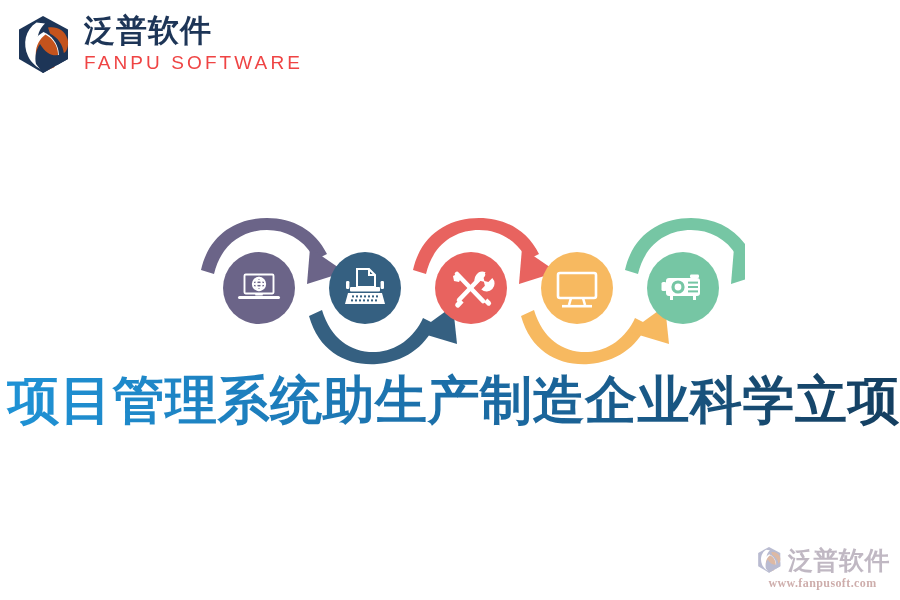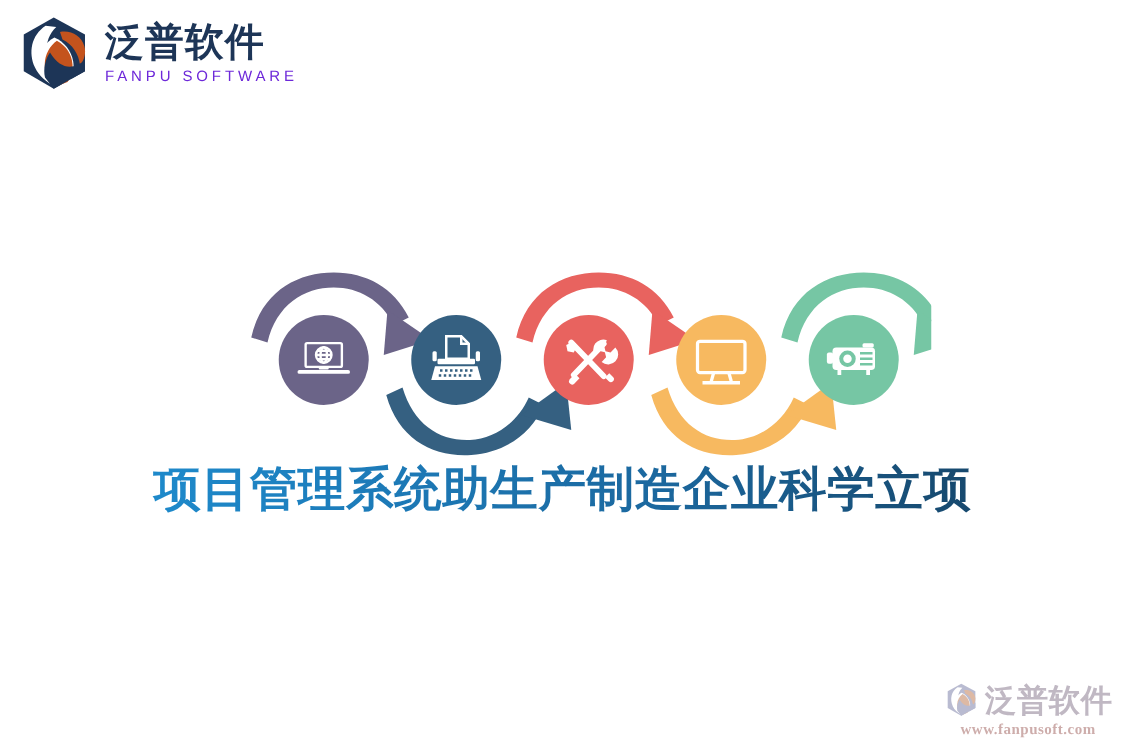--- a/index.html
+++ b/index.html
@@ -33,22 +33,22 @@
   }
   #brand-name-cn {
     font-size: 31px;
     font-weight: 700;
     color: #1d3557;
     line-height: 1.05;
     letter-spacing: 1px;
     font-family: "DejaVu Sans", "Liberation Sans", sans-serif;
   }
   #brand-name-en {
-    font-size: 12px;
-    color: #6d28d9;
+    font-size: 19px;
+    color: #ef4444;
     letter-spacing: 3.1px;
     line-height: 1.5;
     padding-top: 2px;
     font-family: "Liberation Sans", sans-serif;
   }
 
   
   #flow-graphic {
     position: absolute;
     left: 185px;
@@ -57,22 +57,22 @@
     height: 160px;
   }
   #flow-svg { display: block; width: 560px; height: 160px; }
 
   
   #page-title {
     position: absolute;
     left: 0;
     top: 368px;
     width: 900px;
-    text-align: center;
-    font-size: 38px;
+    text-align: right;
+    font-size: 52px;
     font-weight: 700;
     line-height: 1.25;
     letter-spacing: 0.5px;
     font-family: "DejaVu Sans", "Liberation Sans", sans-serif;
     background-image: linear-gradient(to right, #1f93d6 0%, #1d7fbe 28%, #1b689f 58%, #174a70 85%, #143e60 100%);
     -webkit-background-clip: text;
     background-clip: text;
     color: transparent;
     -webkit-text-fill-color: transparent;
     white-space: nowrap;

